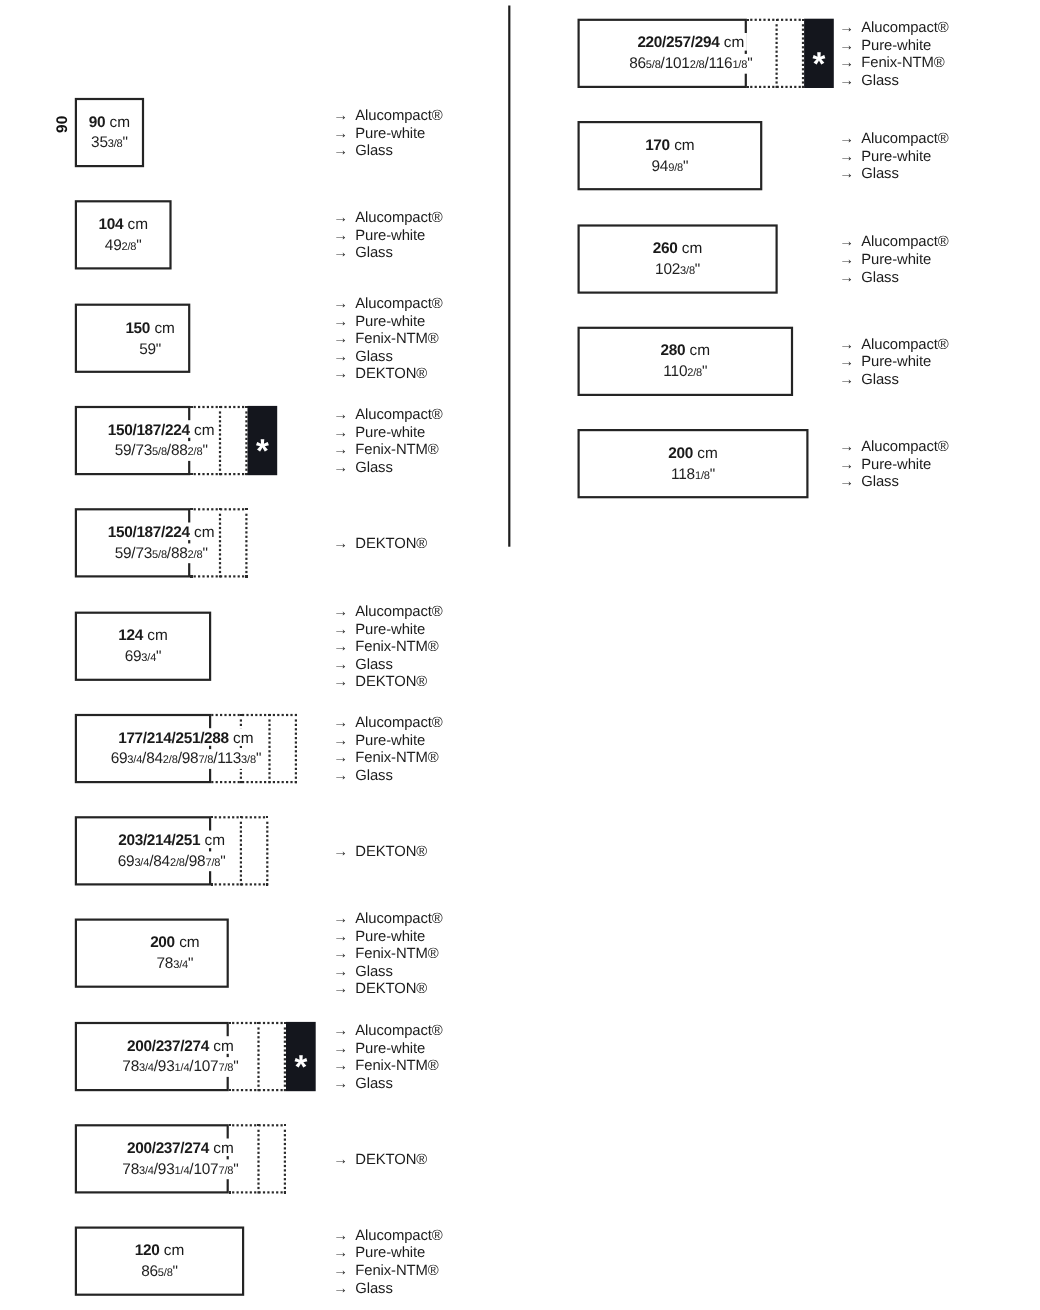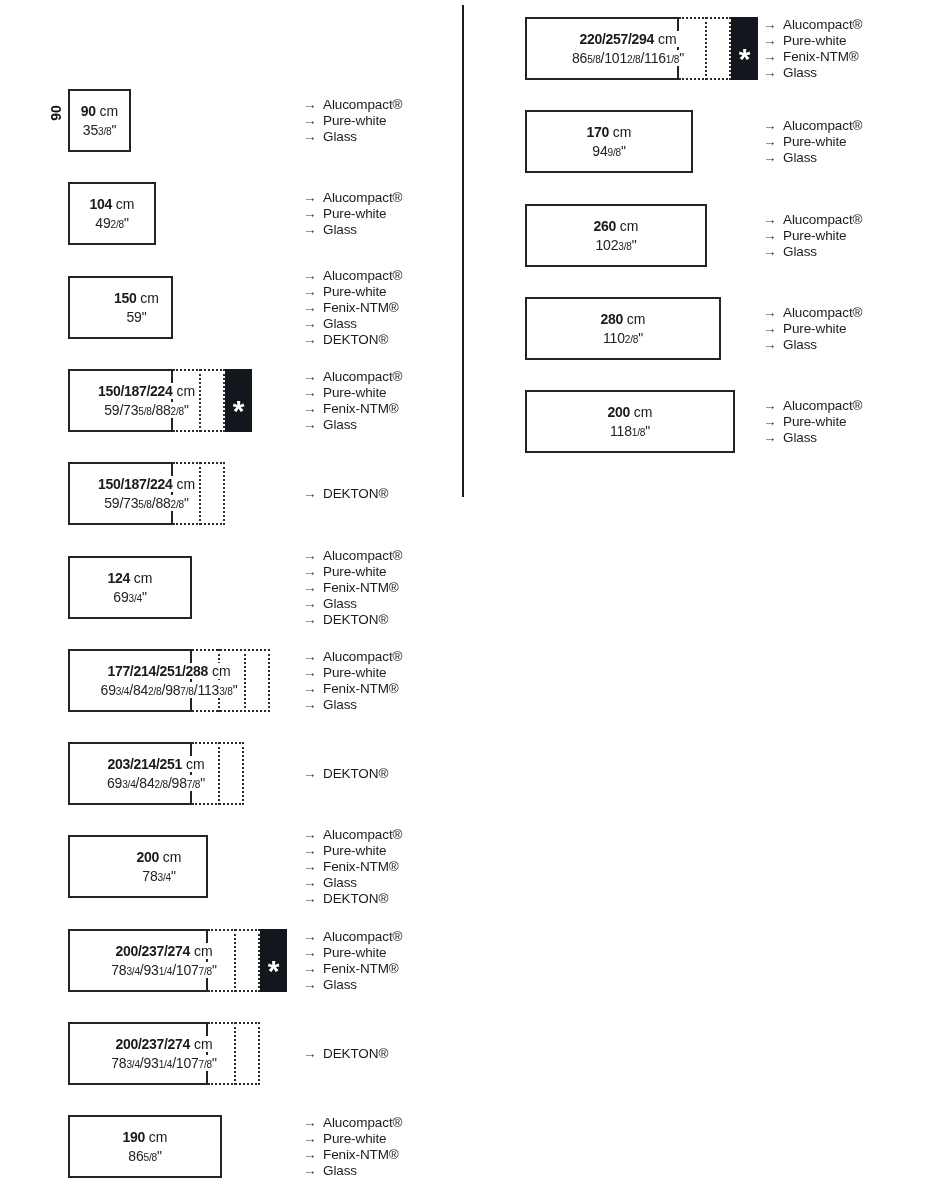--- a/index.html
+++ b/index.html
@@ -292,21 +292,21 @@
     <div class="mats" style="left: 303px; top: 24px;">
           <div class="mat"><span class="arrow">→</span><span>DEKTON®</span></div>
         </div>
   </div>
       <div class="row" style="top: 1115px;">
     <div class="diagram" style="left: 68px; width: 154px;">
       <div class="solid-box" style="width: 154px;"></div>
 
       <div class="size-labels" style="left: 0px; width: 154px;">
         <div class="size-l1">
-          <span class="bgw"><b>190</b><span class="unit"> cm</span></span>
+          <span class="bgw"><b>120</b><span class="unit"> cm</span></span>
         </div>
         <div class="size-l2">
           <span class="bgw">86<span class="fr">5/8</span>"</span>
         </div>
       </div>
     </div>
     <div class="mats" style="left: 303px; top: 0px;">
           <div class="mat"><span class="arrow">→</span><span>Alucompact®</span></div>
           <div class="mat"><span class="arrow">→</span><span>Pure-white</span></div>
           <div class="mat"><span class="arrow">→</span><span>Fenix-NTM®</span></div>

